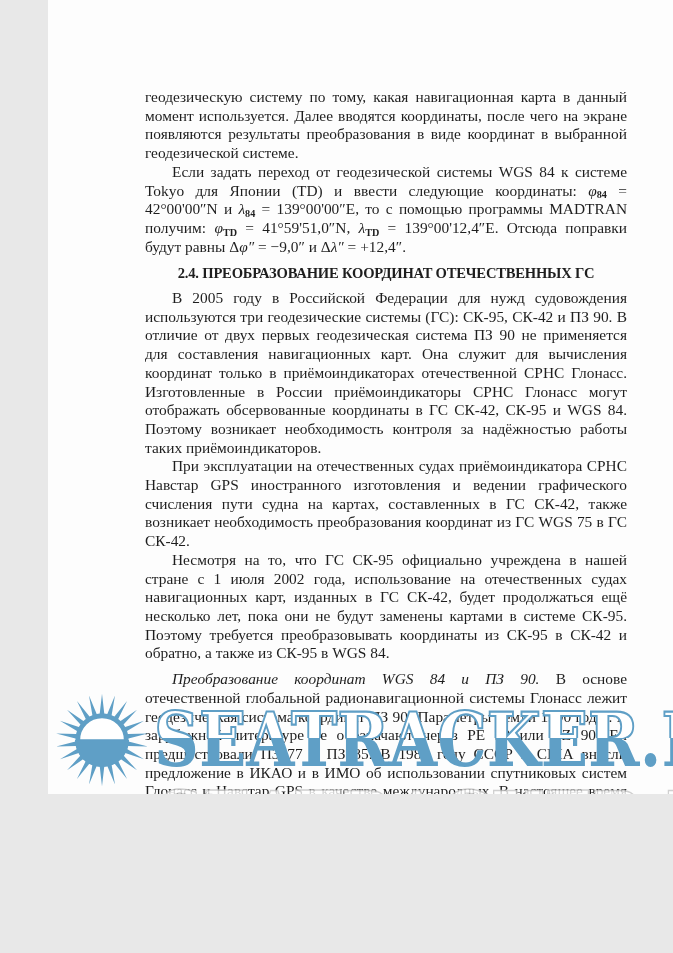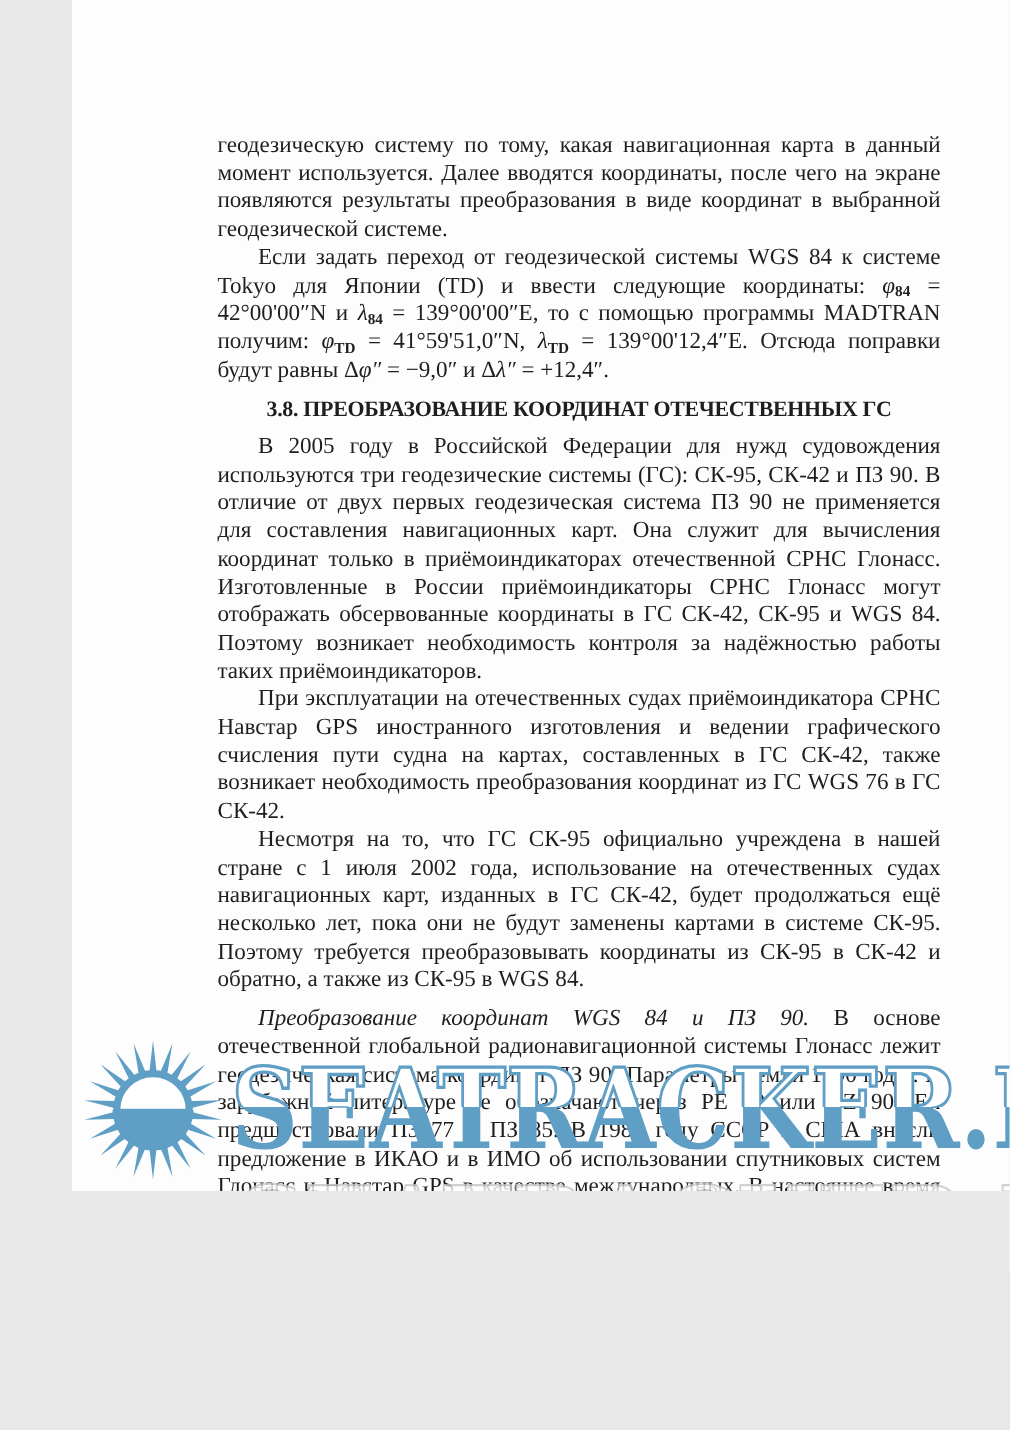--- a/index.html
+++ b/index.html
@@ -106,23 +106,23 @@
   }
 </style>
 </head>
 <body>
 
 <div class="page">
 
   <article class="text-block">
     <p class="para no-indent"><span>геодезическую систему по тому, какая навигационная карта в данный момент используется. Далее вводятся координаты, после чего на экране появляются результаты преобразования в виде координат в выбранной геодезической системе.</span></p>
     <p class="para"><span>Если задать переход от геодезической системы WGS 84 к системе Tokyo для Японии (TD) и ввести следующие координаты: </span><span class="it">φ</span><sub>84</sub><span> = 42°00'00″N и </span><span class="it">λ</span><sub>84</sub><span> = 139°00'00″E, то с помощью программы MADTRAN получим: </span><span class="it">φ</span><sub>TD</sub><span> = 41°59'51,0″N, </span><span class="it">λ</span><sub>TD</sub><span> = 139°00'12,4″E. Отсюда поправки будут равны Δ</span><span class="it">φ″</span><span> = −9,0″ и Δ</span><span class="it">λ″</span><span> = +12,4″.</span></p>
-    <h2 class="heading">3.8. ПРЕОБРАЗОВАНИЕ КООРДИНАТ ОТЕЧЕСТВЕННЫХ ГС</h2>
+    <h2 class="heading">2.4. ПРЕОБРАЗОВАНИЕ КООРДИНАТ ОТЕЧЕСТВЕННЫХ ГС</h2>
     <p class="para"><span>В 2005 году в Российской Федерации для нужд судовождения используются три геодезические системы (ГС): СК-95, СК-42 и ПЗ 90. В отличие от двух первых геодезическая система ПЗ 90 не применяется для составления навигационных карт. Она служит для вычисления координат только в приёмоиндикаторах отечественной СРНС Глонасс. Изготовленные в России приёмоиндикаторы СРНС Глонасс могут отображать обсервованные координаты в ГС СК-42, СК-95 и WGS 84. Поэтому возникает необходимость контроля за надёжностью работы таких приёмоиндикаторов.</span></p>
-    <p class="para"><span>При эксплуатации на отечественных судах приёмоиндикатора СРНС Навстар GPS иностранного изготовления и ведении графического счисления пути судна на картах, составленных в ГС СК-42, также возникает необходимость преобразования координат из ГС WGS 76 в ГС СК-42.</span></p>
+    <p class="para"><span>При эксплуатации на отечественных судах приёмоиндикатора СРНС Навстар GPS иностранного изготовления и ведении графического счисления пути судна на картах, составленных в ГС СК-42, также возникает необходимость преобразования координат из ГС WGS 75 в ГС СК-42.</span></p>
     <p class="para"><span>Несмотря на то, что ГС СК-95 официально учреждена в нашей стране с 1 июля 2002 года, использование на отечественных судах навигационных карт, изданных в ГС СК-42, будет продолжаться ещё несколько лет, пока они не будут заменены картами в системе СК-95. Поэтому требуется преобразовывать координаты из СК-95 в СК-42 и обратно, а также из СК-95 в WGS 84.</span></p>
     <p class="para gap-before"><span class="bold-it">Преобразование координат WGS 84 и ПЗ 90.</span><span> В основе отечественной глобальной радионавигационной системы Глонасс лежит геодезическая система координат ПЗ 90 (Параметры Земли 1990 года). В зарубежной литературе ее обозначают через PE 90 или PZ 90. Ей предшествовали ПЗ 77 и ПЗ 85. В 1988 году СССР и США внесли предложение в ИКАО и в ИМО об использовании спутниковых систем Глонасс и Навстар GPS в качестве международных. В настоящее время они формально объединены в общую глобальную навигационную спутниковую систему под названием GNSS. Ещё до объединения</span></p>
     <div class="page-number">295</div>
   </article>
 
   <div class="watermark">
     <svg class="sun-icon" viewBox="0 0 110 110" xmlns="http://www.w3.org/2000/svg" aria-hidden="true">
       <polygon points="52.4,24.6 55.0,2.0 57.6,24.6 61.1,25.1 69.9,4.1 66.0,26.6 69.3,28.0 83.7,10.4 73.6,30.8 76.3,33.1 95.1,20.3 79.7,37.1 81.6,40.0 103.2,33.0 83.7,44.7 84.7,48.1 107.5,47.5 85.4,53.2 85.4,56.8 107.5,62.5 84.7,61.9 83.7,65.3 103.2,77.0 81.6,70.0 79.7,72.9 95.1,89.7 76.3,76.9 73.6,79.2 83.7,99.6 69.3,82.0 66.0,83.4 69.9,105.9 61.1,84.9 57.6,85.4 55.0,108.0 52.4,85.4 48.9,84.9 40.1,105.9 44.0,83.4 40.7,82.0 26.3,99.6 36.4,79.2 33.7,76.9 14.9,89.7 30.3,72.9 28.4,70.0 6.8,77.0 26.3,65.3 25.3,61.9 2.5,62.5 24.6,56.8 24.6,53.2 2.5,47.5 25.3,48.1 26.3,44.7 6.8,33.0 28.4,40.0 30.3,37.1 14.9,20.3 33.7,33.1 36.4,30.8 26.3,10.4 40.7,28.0 44.0,26.6 40.1,4.1 48.9,25.1" fill="var(--wm-blue)"></polygon>
       <path d="M 24,55 A 31,31 0 0 0 86,55 Z" fill="var(--wm-blue)"></path>
       <path d="M 29,55 A 26,26 0 0 1 81,55 Z" fill="#ffffff" stroke="var(--wm-blue)" stroke-width="2"></path>

